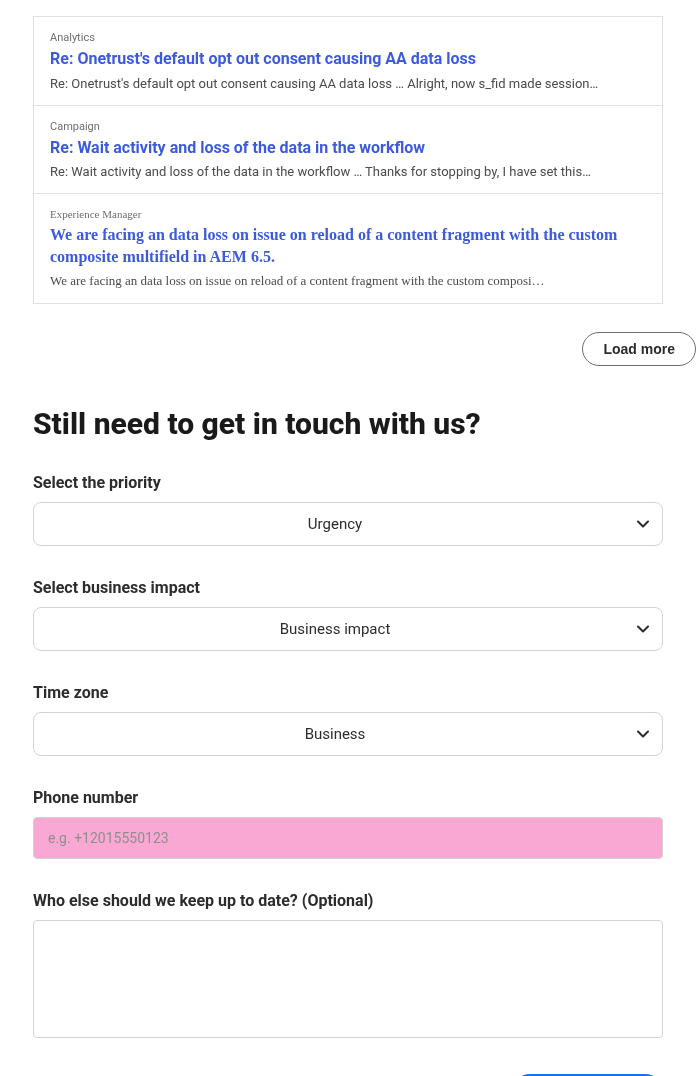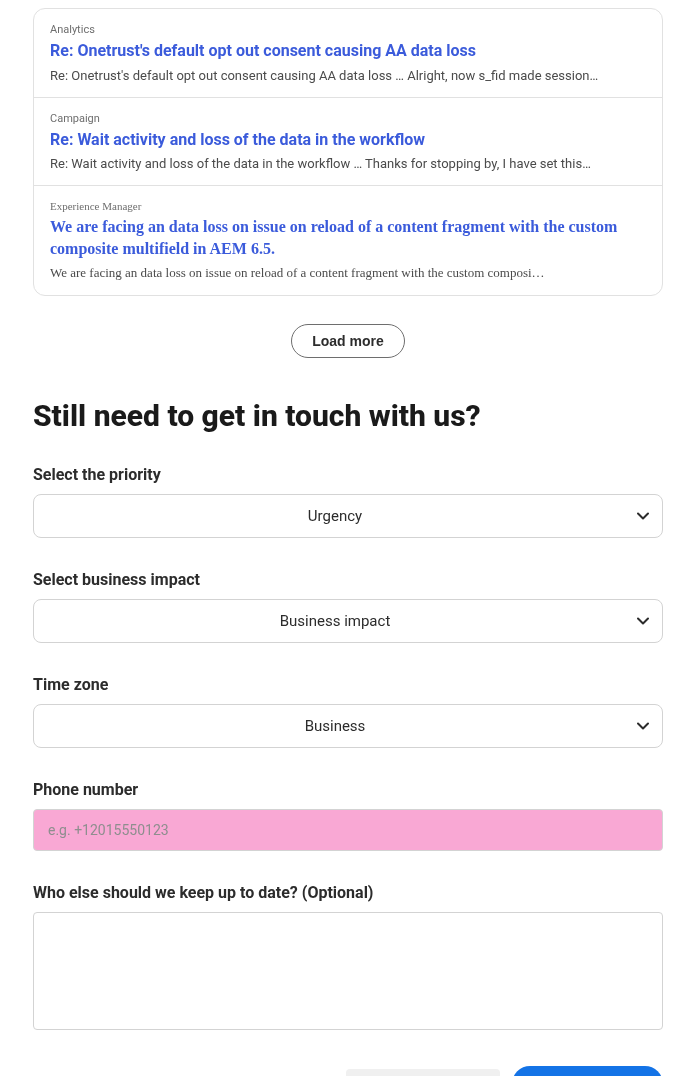--- a/index.html
+++ b/index.html
@@ -8,23 +8,23 @@
       padding: 0;
     }
     body {
       font-family: -apple-system, BlinkMacSystemFont, "Segoe UI", Roboto, Helvetica, Arial, sans-serif;
       background: #ffffff;
       color: #2c2c2c;
       width: 696px;
       padding: 0;
     }
     .results-list {
-      margin: 8px 33px;
+      margin: 16px 33px;
       border: 1px solid #e1e1e1;
-      border-radius: 12px;
+      border-radius: 0;
       overflow: hidden;
     }
     .result-item {
       padding: 14px 16px;
       border-bottom: 1px solid #e1e1e1;
       cursor: pointer;
     }
     .result-item:last-child {
       border-bottom: none;
       font-family: Liberation Serif, serif;
@@ -43,21 +43,21 @@
     }
     .result-snippet {
       font-size: 13px;
       color: #4b4b4b;
       white-space: nowrap;
       overflow: hidden;
       text-overflow: ellipsis;
     }
     .load-more-wrap {
       display: flex;
-      justify-content: center;
+      justify-content: flex-end;
       margin: 28px 0 40px;
     }
     .load-more-btn {
       border: 1px solid #6e6e6e;
       border-radius: 18px;
       background: #ffffff;
       padding: 8px 20px;
       font-size: 14px;
       font-weight: 600;
       color: #2c2c2c;

